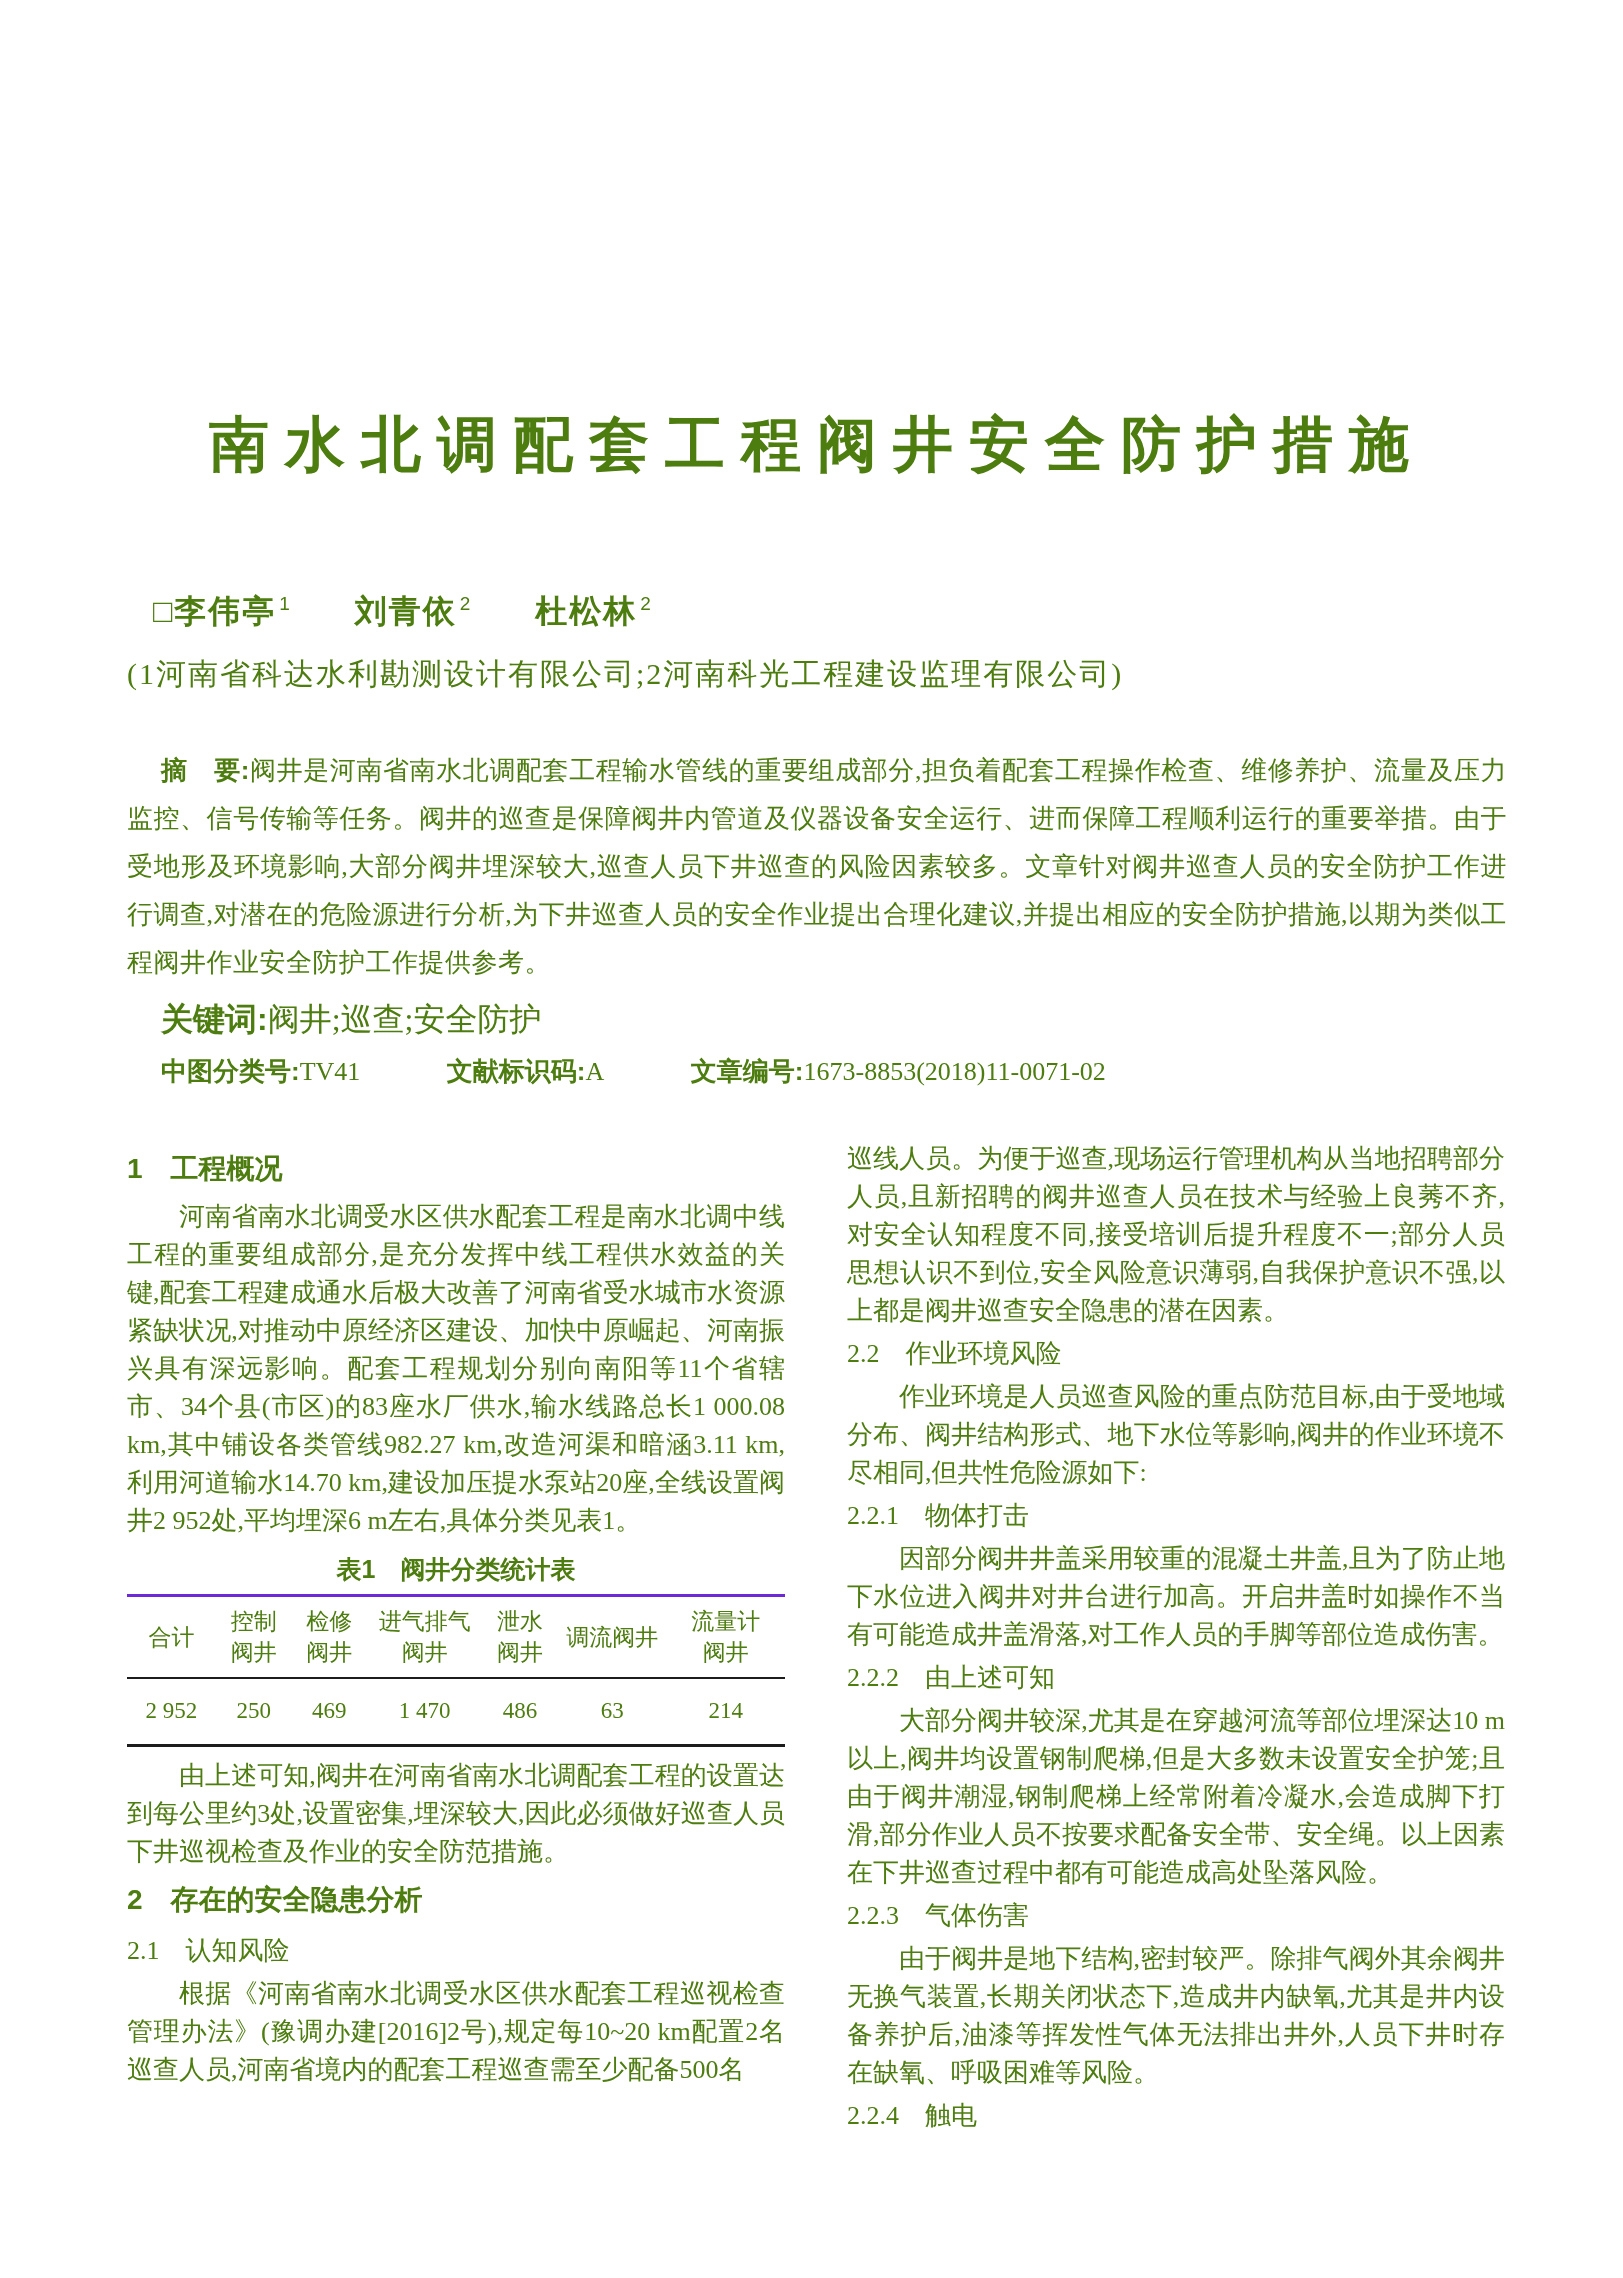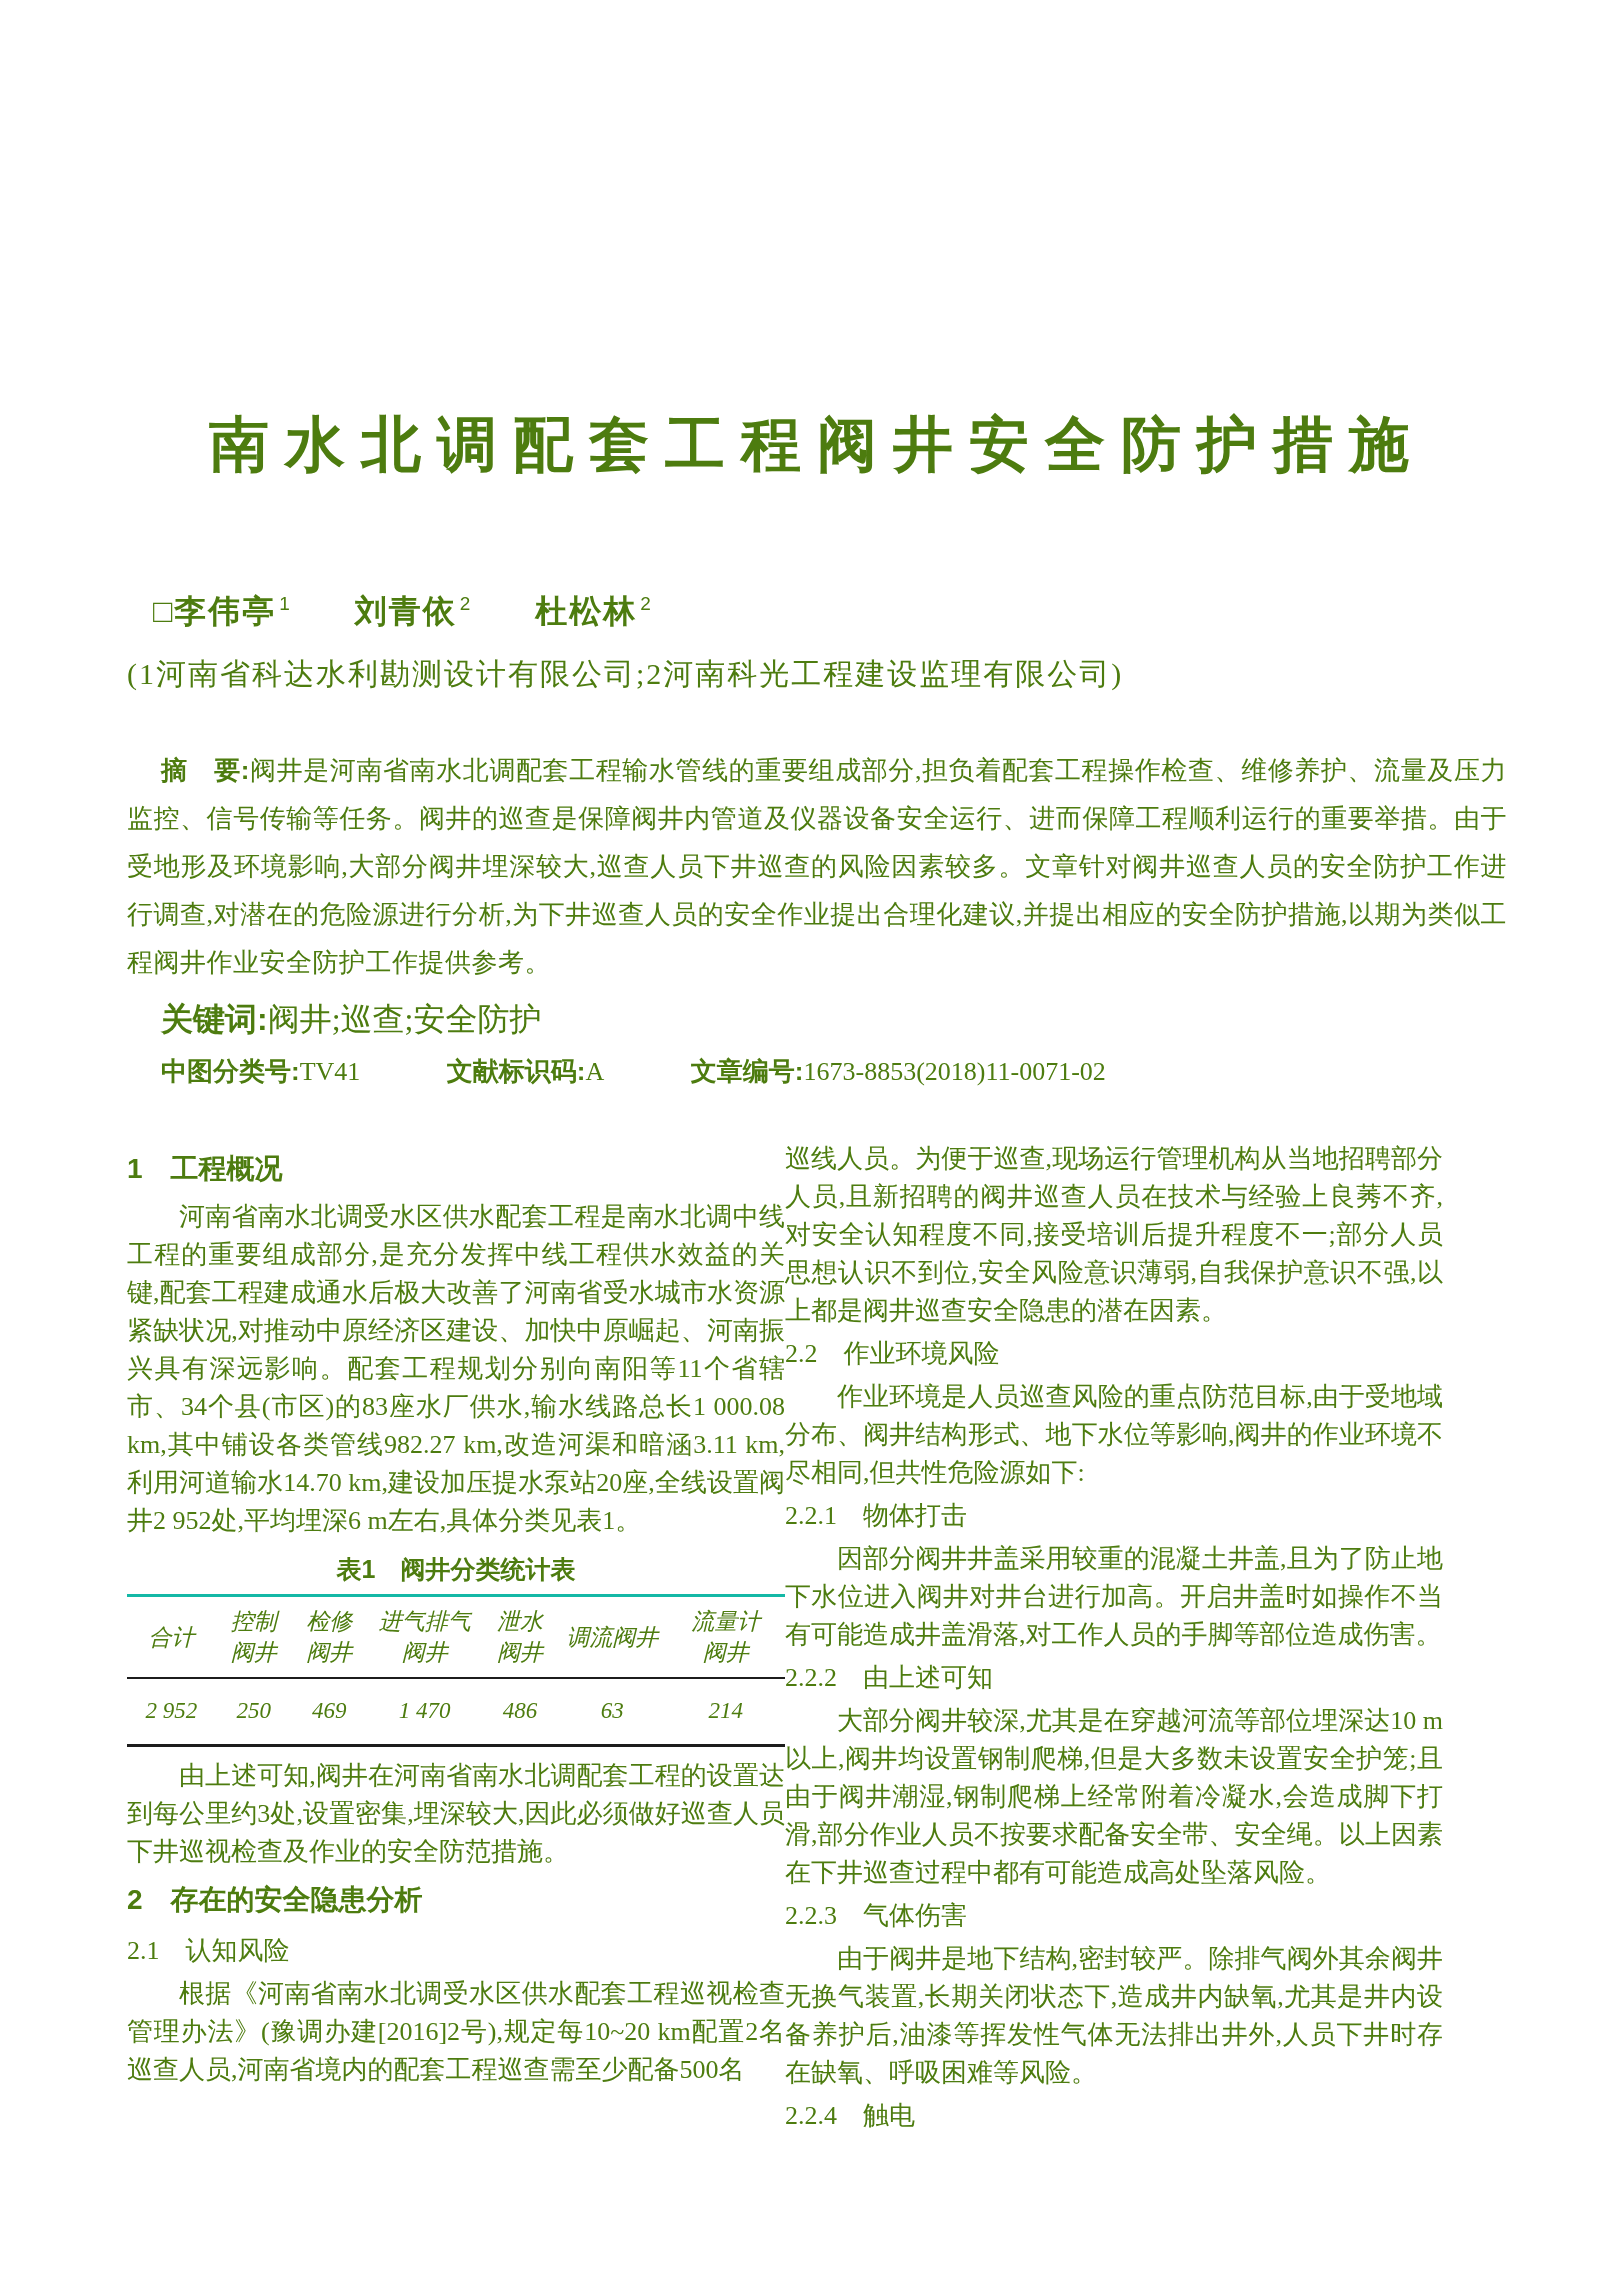--- a/index.html
+++ b/index.html
@@ -53,21 +53,21 @@
   .bold-label {
     font-family:"Liberation Sans","DejaVu Sans",sans-serif;
     font-weight:700;
     margin-left:34px;
   }
   .keywords-para { margin-top:10px; font-size:32px; line-height:44px; }
   .ids-para { margin-top:8px; font-size:26px; line-height:44px; }
   .ids-para .pair { margin-right:46px; white-space:nowrap; }
 
   
-  .columns { margin-top:46px; display:flex; }
+  .columns { margin-top:46px; display:flex; gap:62px; }
   .col {
     width:658px;
     font-size:26px;
     line-height:38px;
     text-align:justify;
   }
   .col p { text-indent:2em; }
   .col p.no-indent { text-indent:0; }
   .h-l1 {
     font-family:"Liberation Sans","DejaVu Sans",sans-serif;
@@ -90,24 +90,23 @@
     text-align:center;
     font-family:"Liberation Sans","DejaVu Sans",sans-serif;
     font-weight:700;
     font-size:25px;
     line-height:42px;
     margin-top:8px;
   }
   table.stats {
     width:100%;
     border-collapse:collapse;
-    border-top:3px solid #14b8a6;
+    border-top:3px solid #6d28d9;
     border-bottom:3px solid #1c1c1c;
     margin:4px 0 10px;
-    font-style:italic;
   }
   table.stats td {
     text-align:center;
     vertical-align:middle;
     font-size:23px;
     padding:9px 2px;
   }
   table.stats thead td {
     border-bottom:2px solid #1c1c1c;
     line-height:31px;

